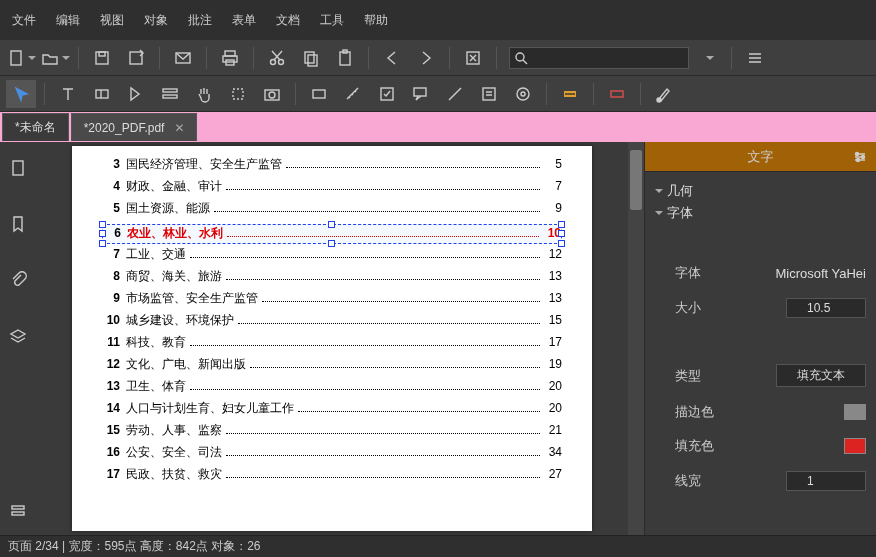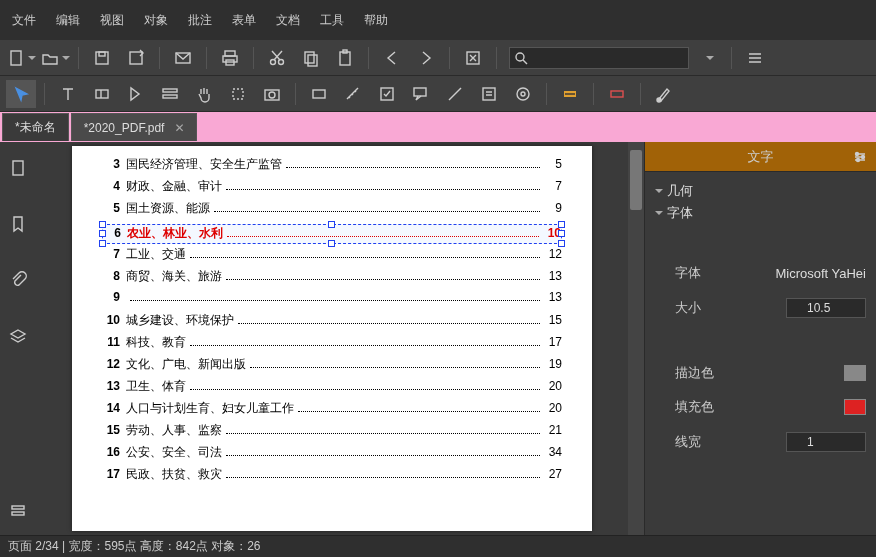--- a/index.html
+++ b/index.html
@@ -353,20 +353,21 @@
             <span class="pg">12</span>
           </div>
           <div class="line">
             <span class="num">8</span>
             <span class="txt">商贸、海关、旅游</span>
             <span class="dots"></span>
             <span class="pg">13</span>
           </div>
           <div class="line">
             <span class="num">9</span>
+            <span class="txt">市场监管、安全生产监管</span>
             <span class="dots"></span>
             <span class="pg">13</span>
           </div>
           <div class="line">
             <span class="num">10</span>
             <span class="txt">城乡建设、环境保护</span>
             <span class="dots"></span>
             <span class="pg">15</span>
           </div>
           <div class="line">
@@ -441,20 +442,24 @@
      <div class="prow">
        <span class="lbl">字体</span>
        <span>Microsoft YaHei</span>
      </div>
      <div class="prow">
        <span class="lbl">大小</span>
        <span class="pval">10.5</span>
      </div>
      <div style="height:30px"></div>
      <div class="prow">
+       <span class="lbl">类型</span>
+       <span class="pval">填充文本</span>
+     </div>
+     <div class="prow">
        <span class="lbl">描边色</span>
        <span class="swatch" id="strokesw" style="background: rgb(136, 136, 136);"></span>
      </div>
      <div class="prow">
        <span class="lbl">填充色</span>
        <span class="swatch" id="fillsw" style="background: rgb(221, 34, 34);"></span>
      </div>
      <div class="prow">
        <span class="lbl">线宽</span>
        <span class="pval">1</span>

